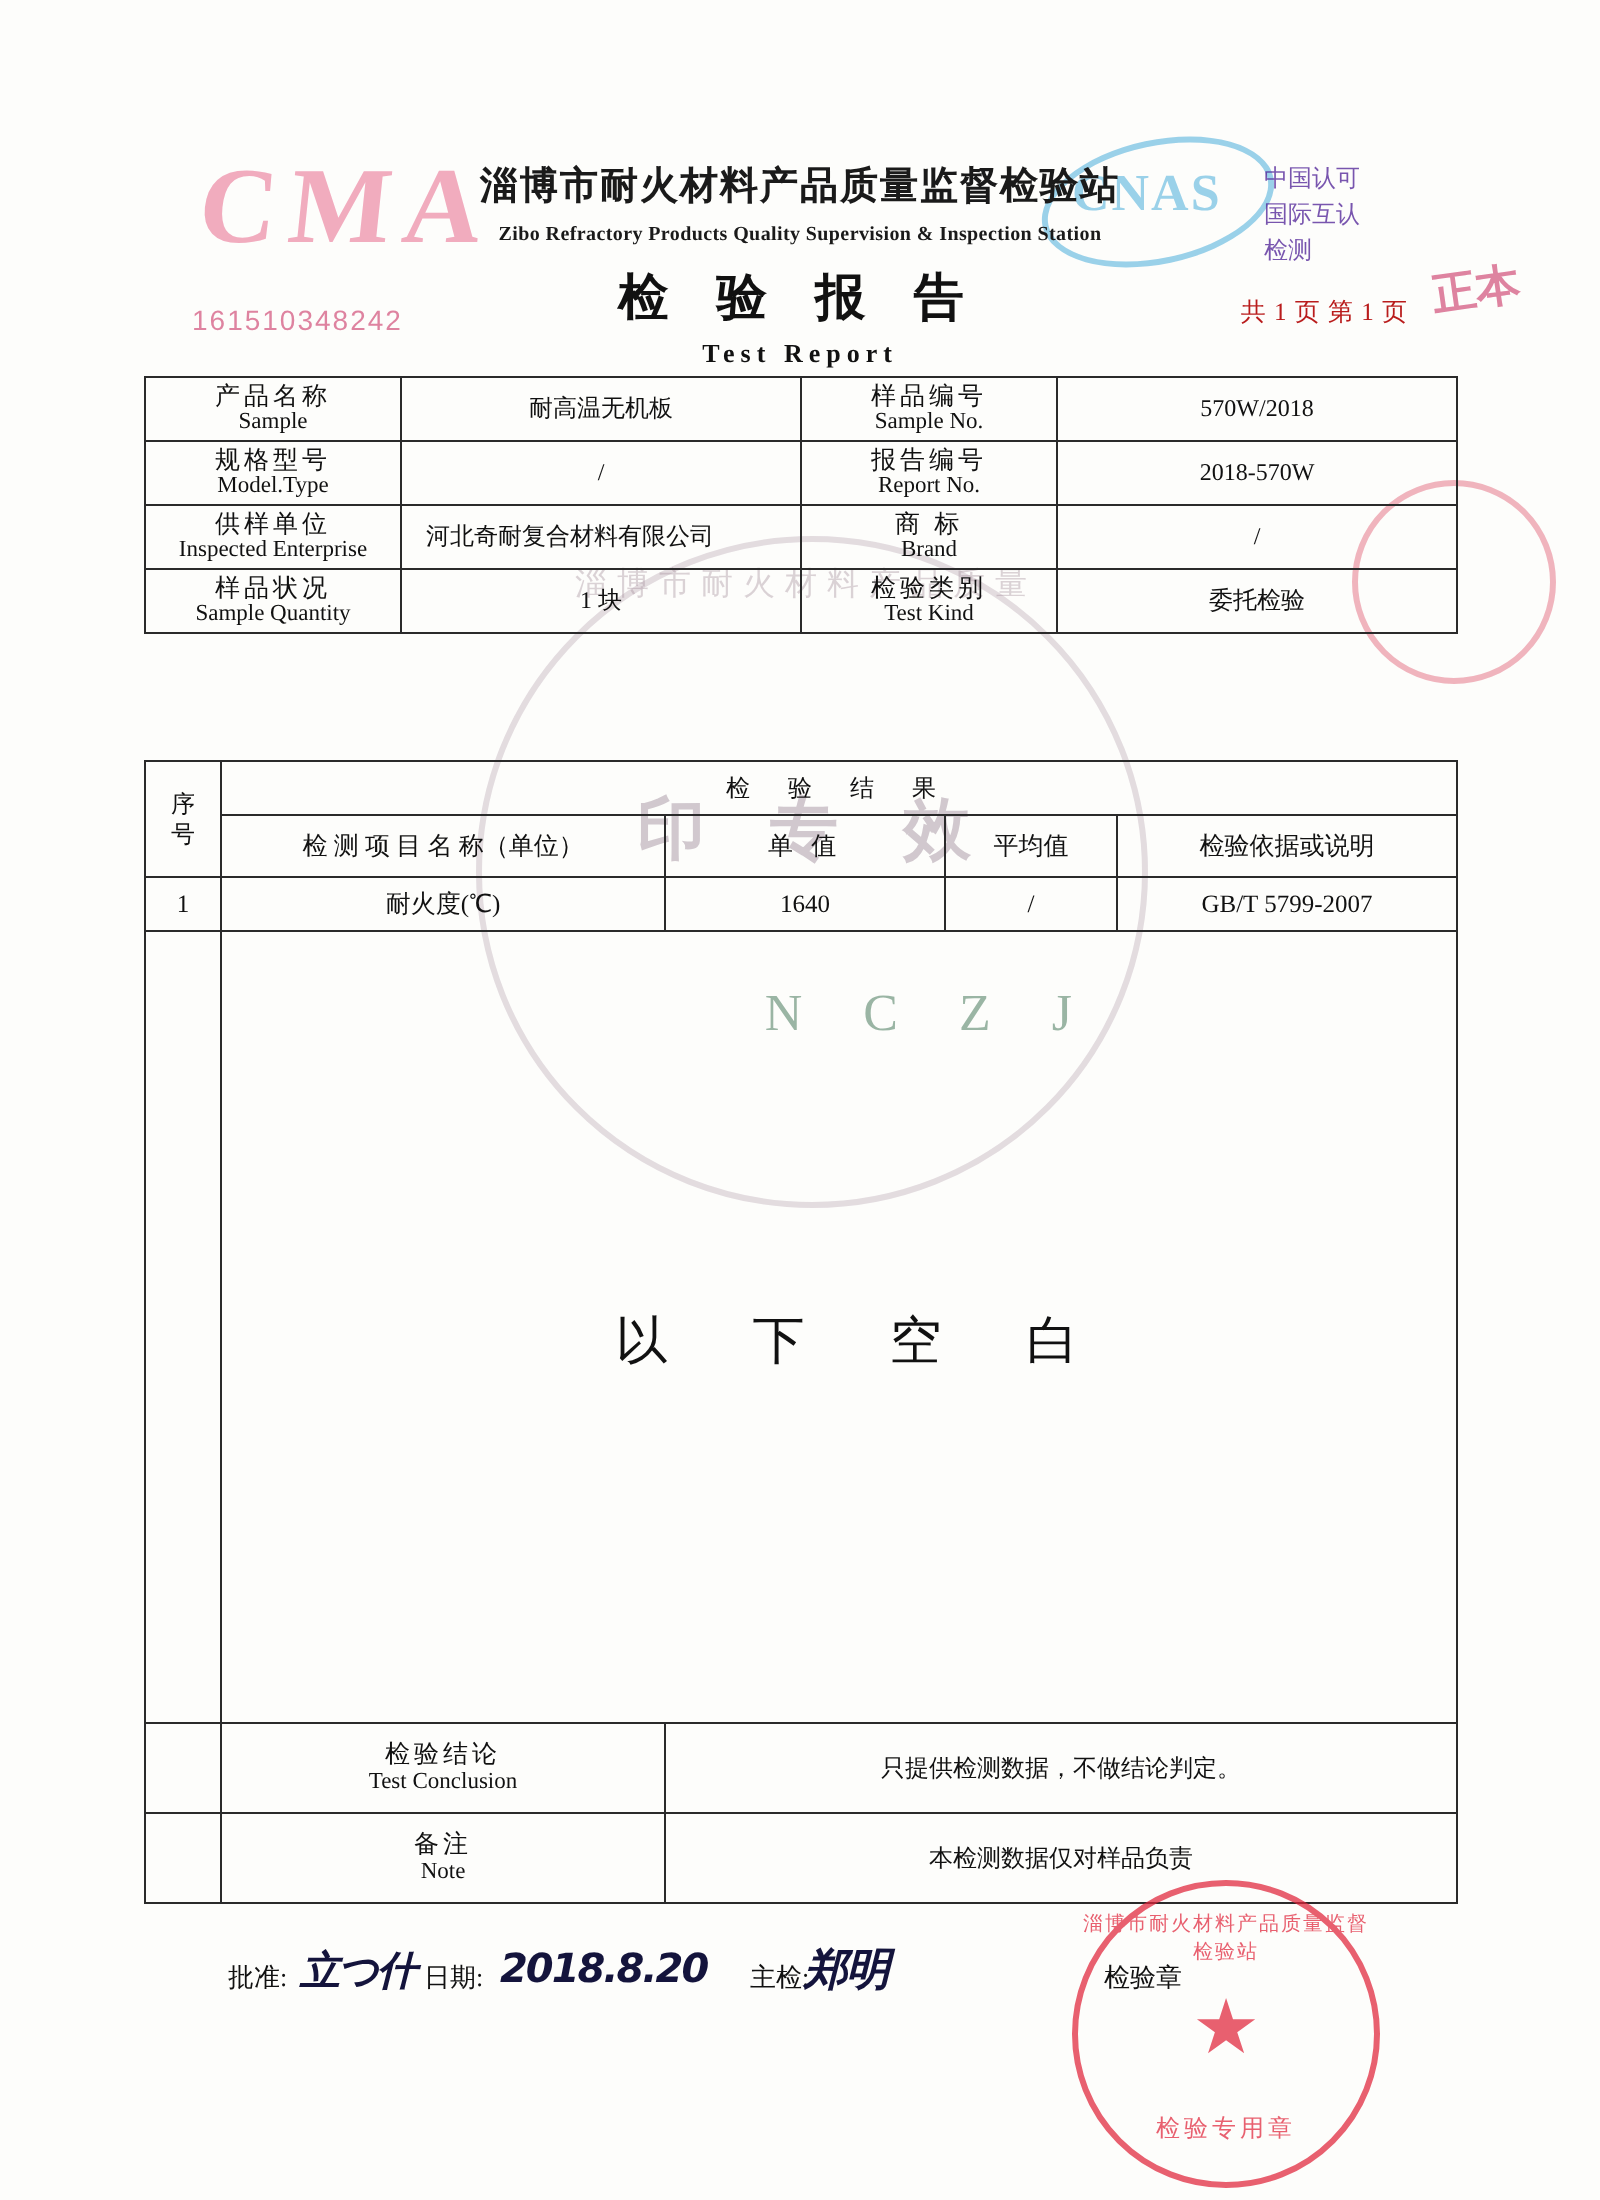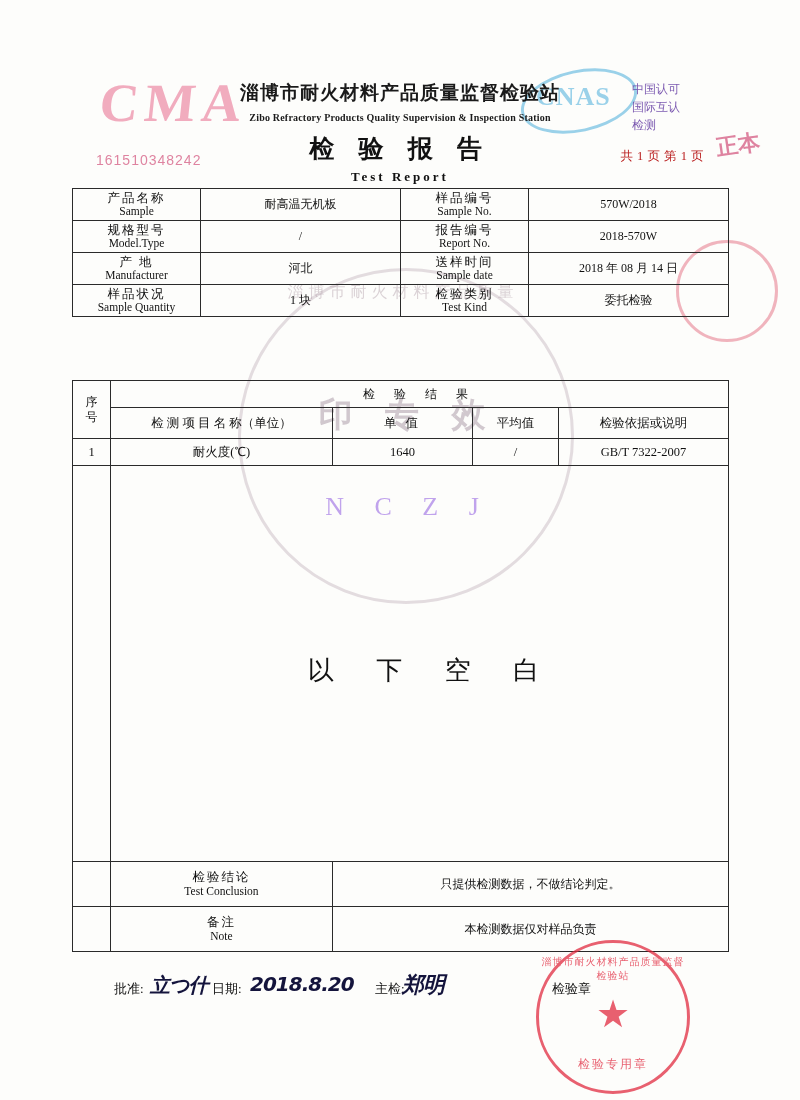--- a/index.html
+++ b/index.html
@@ -232,22 +232,22 @@
     text-align: center;
     color: #9c8a99;
     font-size: 34px;
     letter-spacing: 12px;
     font-weight: bold;
     opacity: .45;
   }
   .wm-nczj {
     left: 268px; top: 492px;
     width: 280px;
-    text-align: center;
-    color: #6d28d9;
+    text-align: right;
+    color: #14532d;
     font-size: 26px;
     letter-spacing: 12px;
     opacity: .42;
     font-family: "Liberation Serif", serif;
   }
   .wm-arc-top {
     left: 258px; top: 282px;
     width: 290px;
     text-align: center;
     color: #a8939f;
@@ -355,33 +355,33 @@
           <span class="en">Model.Type</span>
         </td>
         <td class="val">/</td>
         <td class="lbl">
           <span class="cn">报告编号</span>
           <span class="en">Report No.</span>
         </td>
         <td class="val">2018-570W</td>
       </tr>
 
-
       <tr class="row-h">
         <td class="lbl">
-          <span class="cn">产    地</span>
-          <span class="en">Manufacturer</span>
-        </td>
-        <td class="val">河北</td>
-        <td class="lbl">
-          <span class="cn">送样时间</span>
-          <span class="en">Sample date</span>
-        </td>
-        <td class="val">2018 年 08 月 14 日</td>
-      </tr>
+          <span class="cn">供样单位</span>
+          <span class="en">Inspected Enterprise</span>
+        </td>
+        <td class="val" style="text-align:left; padding-left:12px;">河北奇耐复合材料有限公司</td>
+        <td class="lbl">
+          <span class="cn">商    标</span>
+          <span class="en">Brand</span>
+        </td>
+        <td class="val">/</td>
+      </tr>
+
 
 
       <tr class="row-h">
         <td class="lbl">
           <span class="cn">样品状况</span>
           <span class="en">Sample Quantity</span>
         </td>
         <td class="val">1 块</td>
         <td class="lbl">
           <span class="cn">检验类别</span>
@@ -412,21 +412,21 @@
         <td style="height:30px;font-size:12.5px;">检 测 项 目  名 称（单位）</td>
         <td style="font-size:12.5px;letter-spacing:3px;">单  值</td>
         <td style="font-size:12.5px;">平均值</td>
         <td style="font-size:12.5px;">检验依据或说明</td>
       </tr>
       <tr>
         <td style="height:26px;font-size:12.5px;">1</td>
         <td style="font-size:12.5px;">耐火度(℃)</td>
         <td style="font-size:12.5px;">1640</td>
         <td style="font-size:12.5px;">/</td>
-        <td style="font-size:12.5px;">GB/T 7322-2007</td>
+        <td style="font-size:12.5px;">GB/T 5799-2007</td>
       </tr>
       <tr>
         <td class="big-blank"></td>
         <td colspan="4" class="big-blank">
           <div class="blank-mark">以 下 空 白</div>
         </td>
       </tr>
       <tr>
         <td colspan="1" class="lbl" style="height:44px;"></td>
         <td class="lbl">

